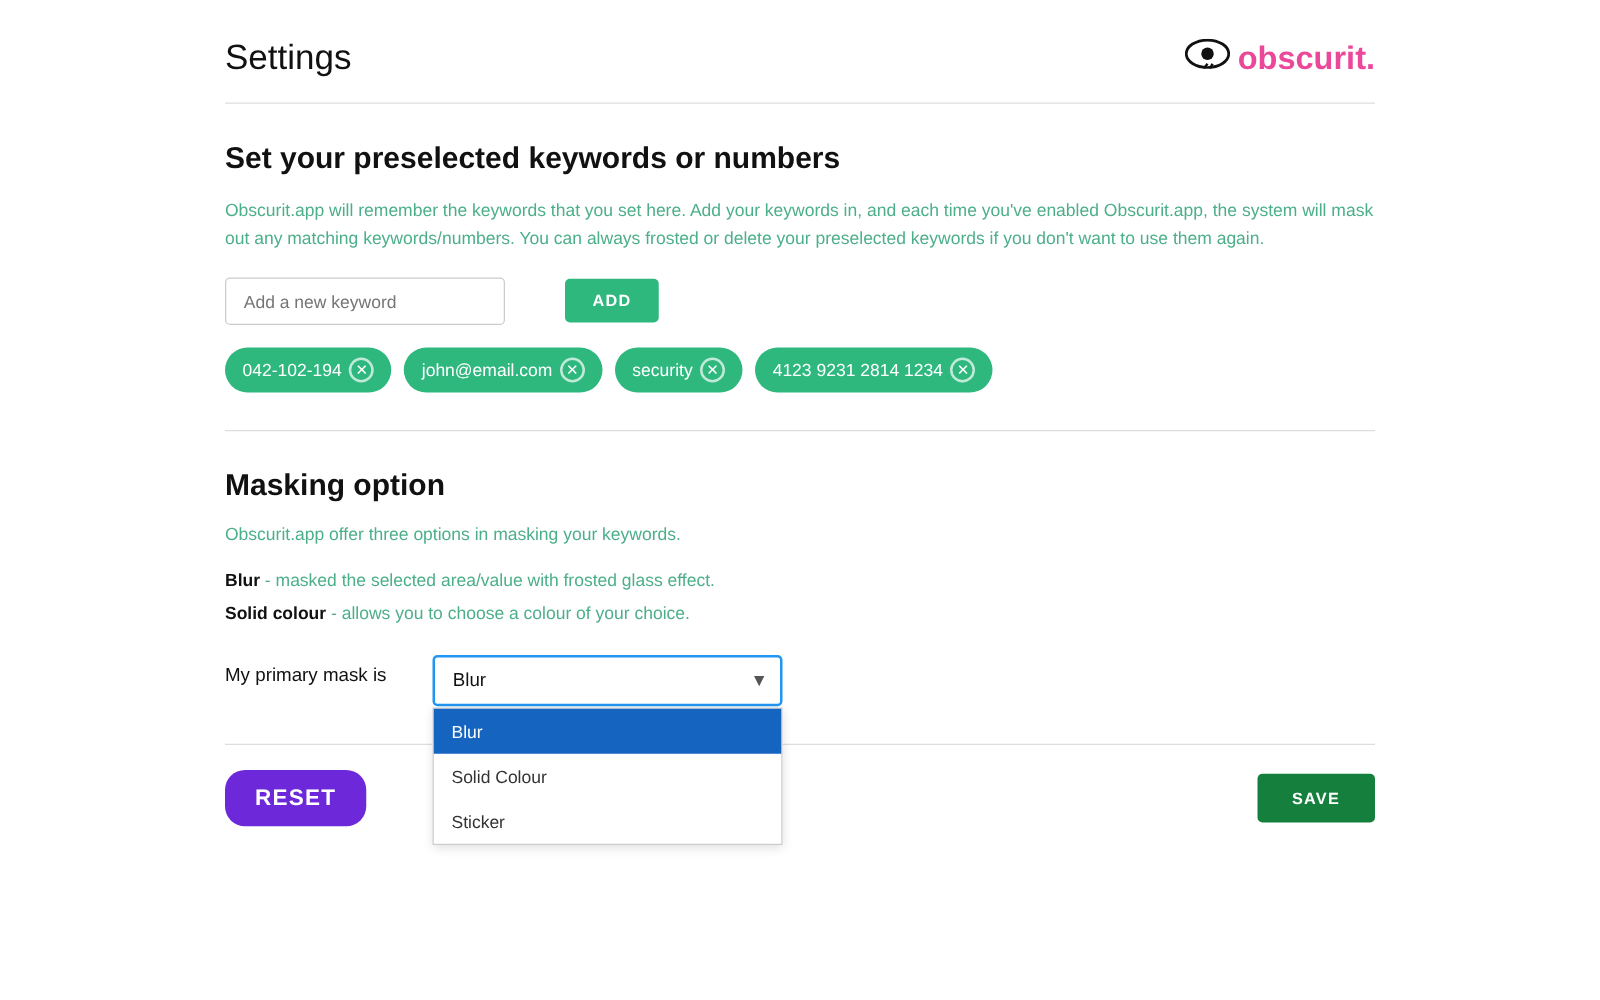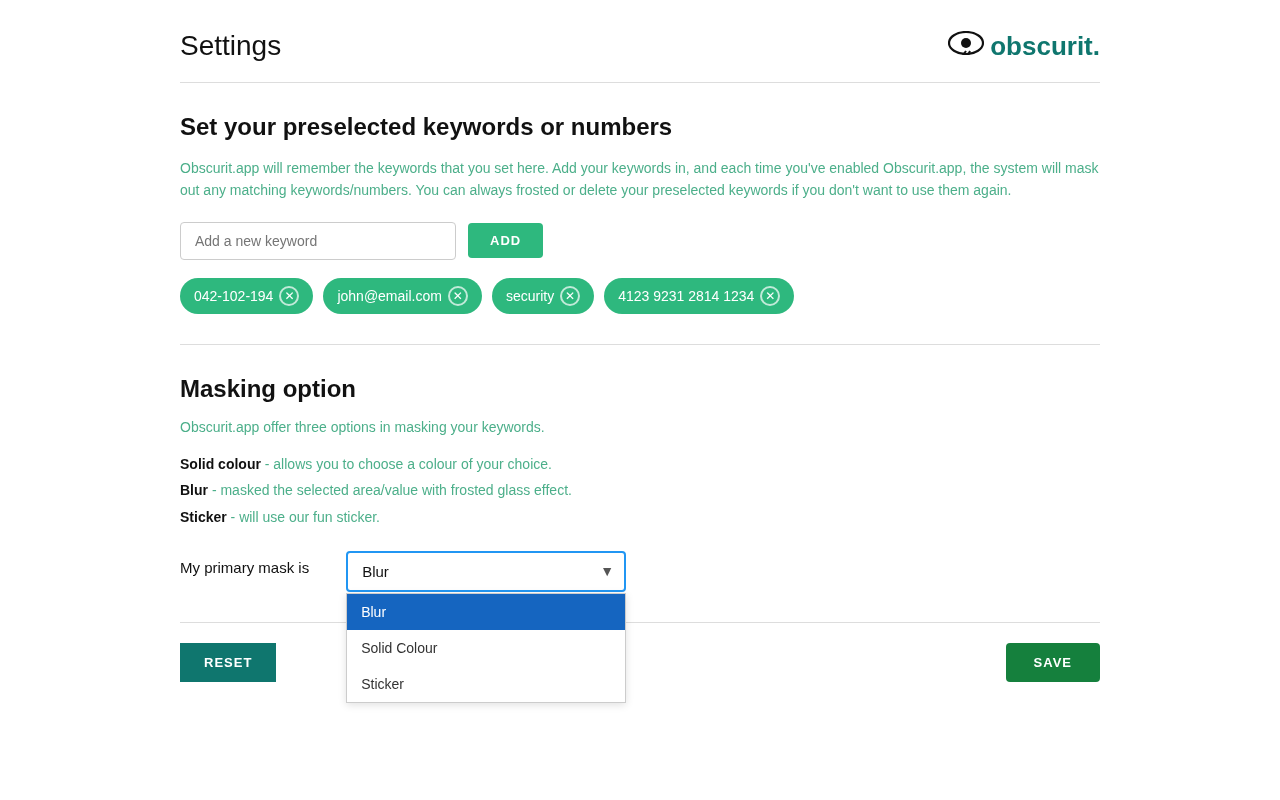--- a/index.html
+++ b/index.html
@@ -36,21 +36,21 @@
       font-weight: normal;
       color: #111;
     }
 
     .logo {
       display: flex;
       align-items: center;
       gap: 6px;
       font-size: 26px;
       font-weight: bold;
-      color: #0f766e;
+      color: #ec4899;
     }
 
     hr.divider {
       border: none;
       border-top: 1px solid #ddd;
       margin-bottom: 30px;
     }
 
     
     .section-title {
@@ -74,34 +74,35 @@
       gap: 12px;
       margin-bottom: 18px;
     }
 
     .keyword-input {
       border: 1px solid #ccc;
       border-radius: 4px;
       padding: 10px 14px;
       font-size: 14px;
       color: #999;
-      width: 276px;
+      width: 224px;
       outline: none;
     }
 
     .add-button {
       background-color: #2eb87e;
       color: #fff;
       border: none;
       border-radius: 4px;
       padding: 10px 22px;
       font-size: 13px;
       font-weight: bold;
       cursor: pointer;
       letter-spacing: 1px;
+      margin-left: 36px;
     }
 
     
     .tags-row {
       display: flex;
       flex-wrap: wrap;
       gap: 10px;
       margin-bottom: 30px;
     }
 
@@ -229,26 +230,26 @@
     
     .footer-buttons {
       display: flex;
       justify-content: space-between;
       align-items: center;
       padding-top: 20px;
       border-top: 1px solid #ddd;
     }
 
     .reset-button {
-      background-color: #0f766e;
+      background-color: #6d28d9;
       color: #fff;
       border: none;
-      border-radius: 0;
+      border-radius: 16px;
       padding: 12px 24px;
-      font-size: 13px;
+      font-size: 18px;
       font-weight: bold;
       cursor: pointer;
       letter-spacing: 1px;
     }
 
     .save-button {
       background-color: #15803d;
       color: #fff;
       border: none;
       border-radius: 4px;
@@ -319,30 +320,26 @@
 
   <hr class="divider">
 
   <section class="masking-section">
     <h2 class="section-title">Masking option</h2>
 
     <p class="masking-desc">Obscurit.app offer three options in masking your keywords.</p>
 
     <div class="masking-options-text">
       <div>
+        <strong>Blur</strong>
+        <span class="green-text"> - masked the selected area/value with frosted glass effect.</span>
+      </div>
+      <div>
         <strong>Solid colour</strong>
         <span class="green-text"> - allows you to choose a colour of your choice.</span>
-      </div>
-      <div>
-        <strong>Blur</strong>
-        <span class="green-text"> - masked the selected area/value with frosted glass effect.</span>
-      </div>
-      <div>
-        <strong>Sticker</strong>
-        <span class="green-text"> - will use our fun sticker.</span>
       </div>
     </div>
 
     <div class="primary-mask-row">
       <span class="primary-mask-label">My primary mask is</span>
 
       <div class="dropdown-wrapper">
 
         <div style="position:relative;">
           <select class="dropdown-select">

